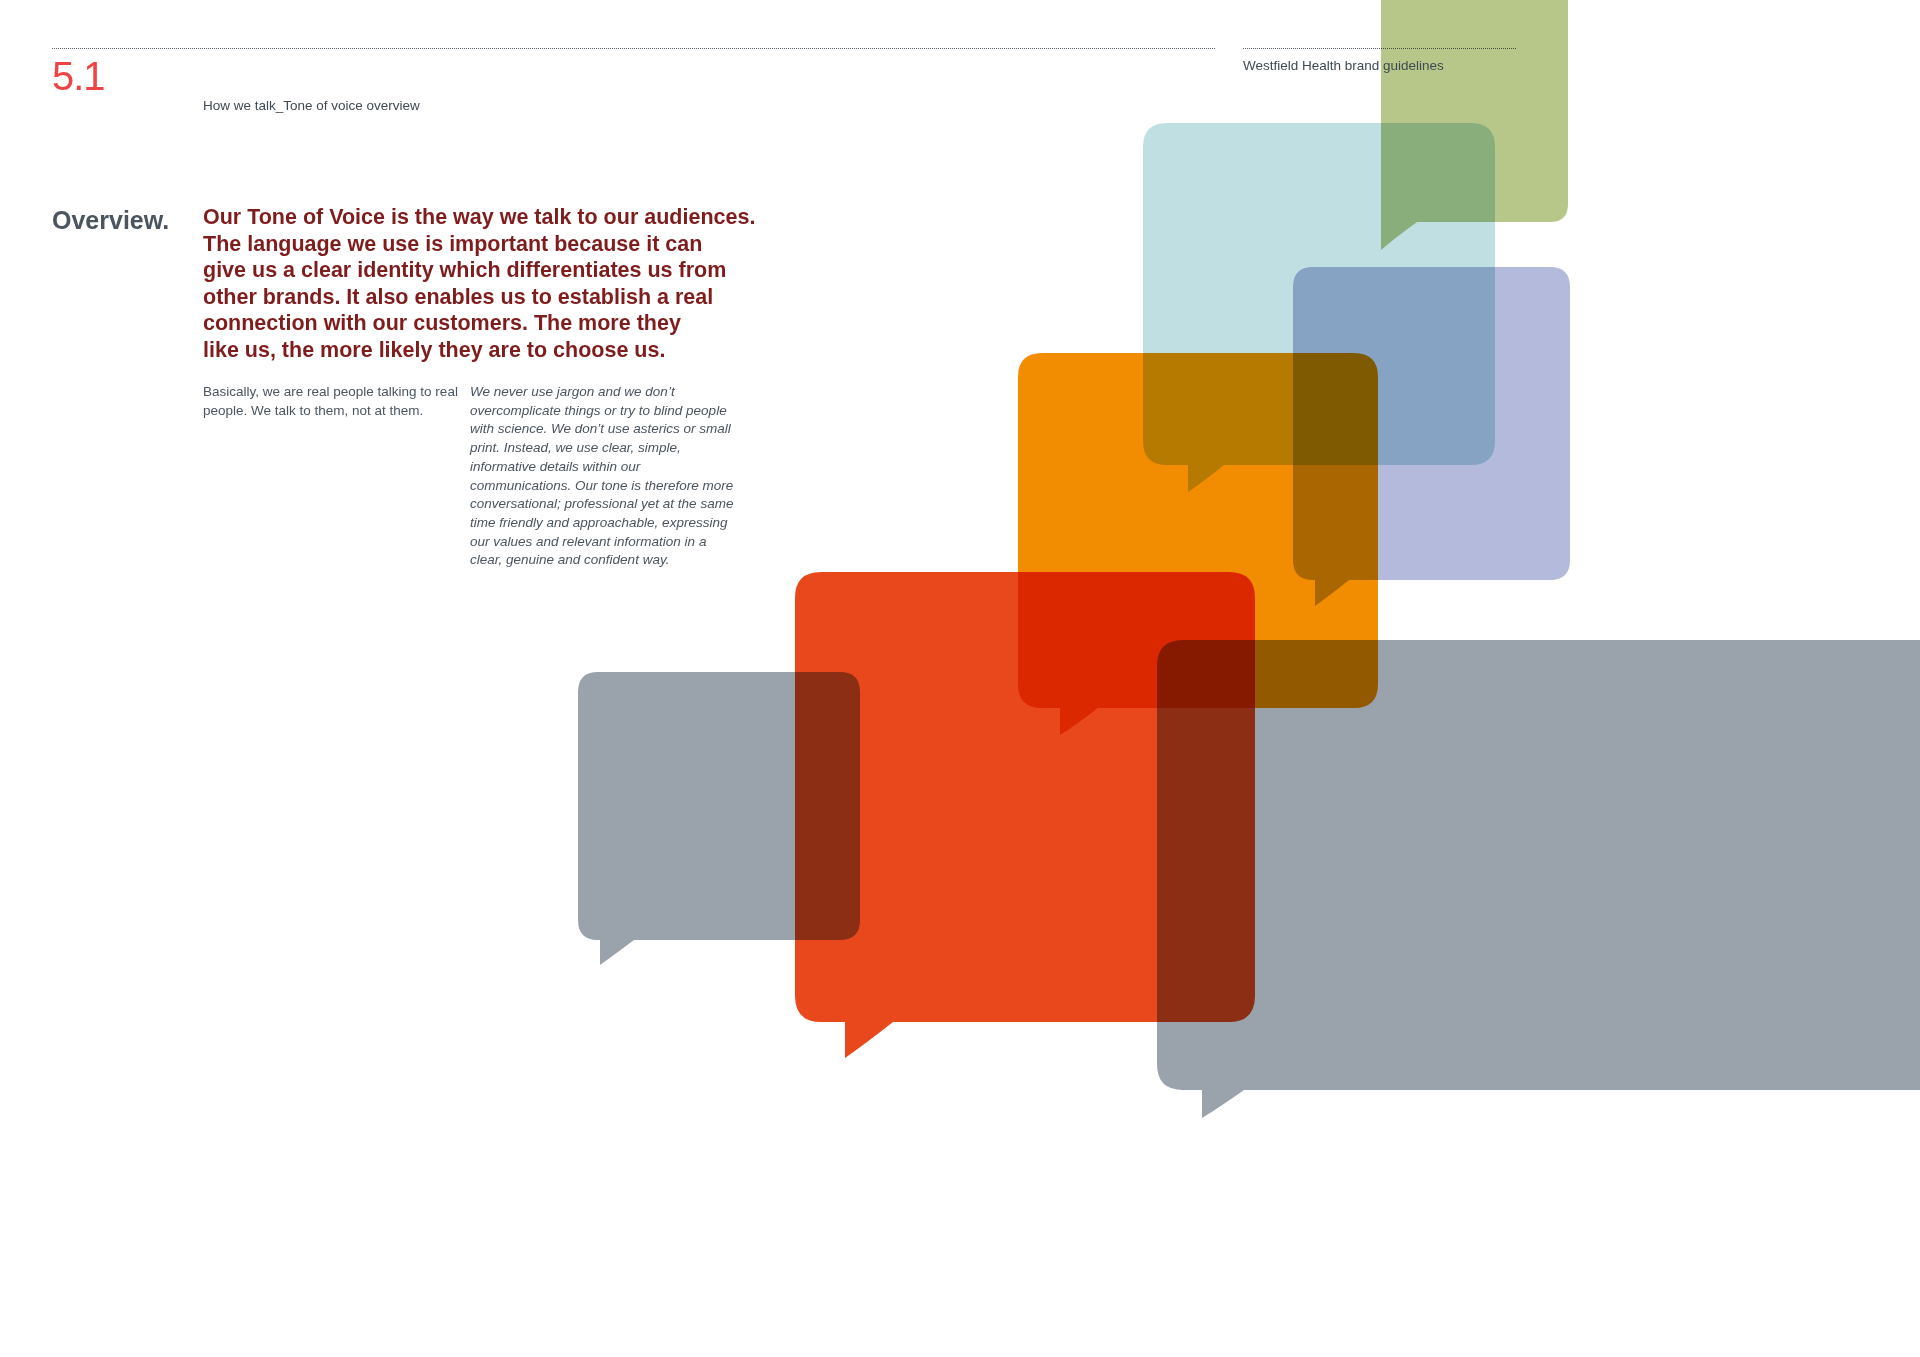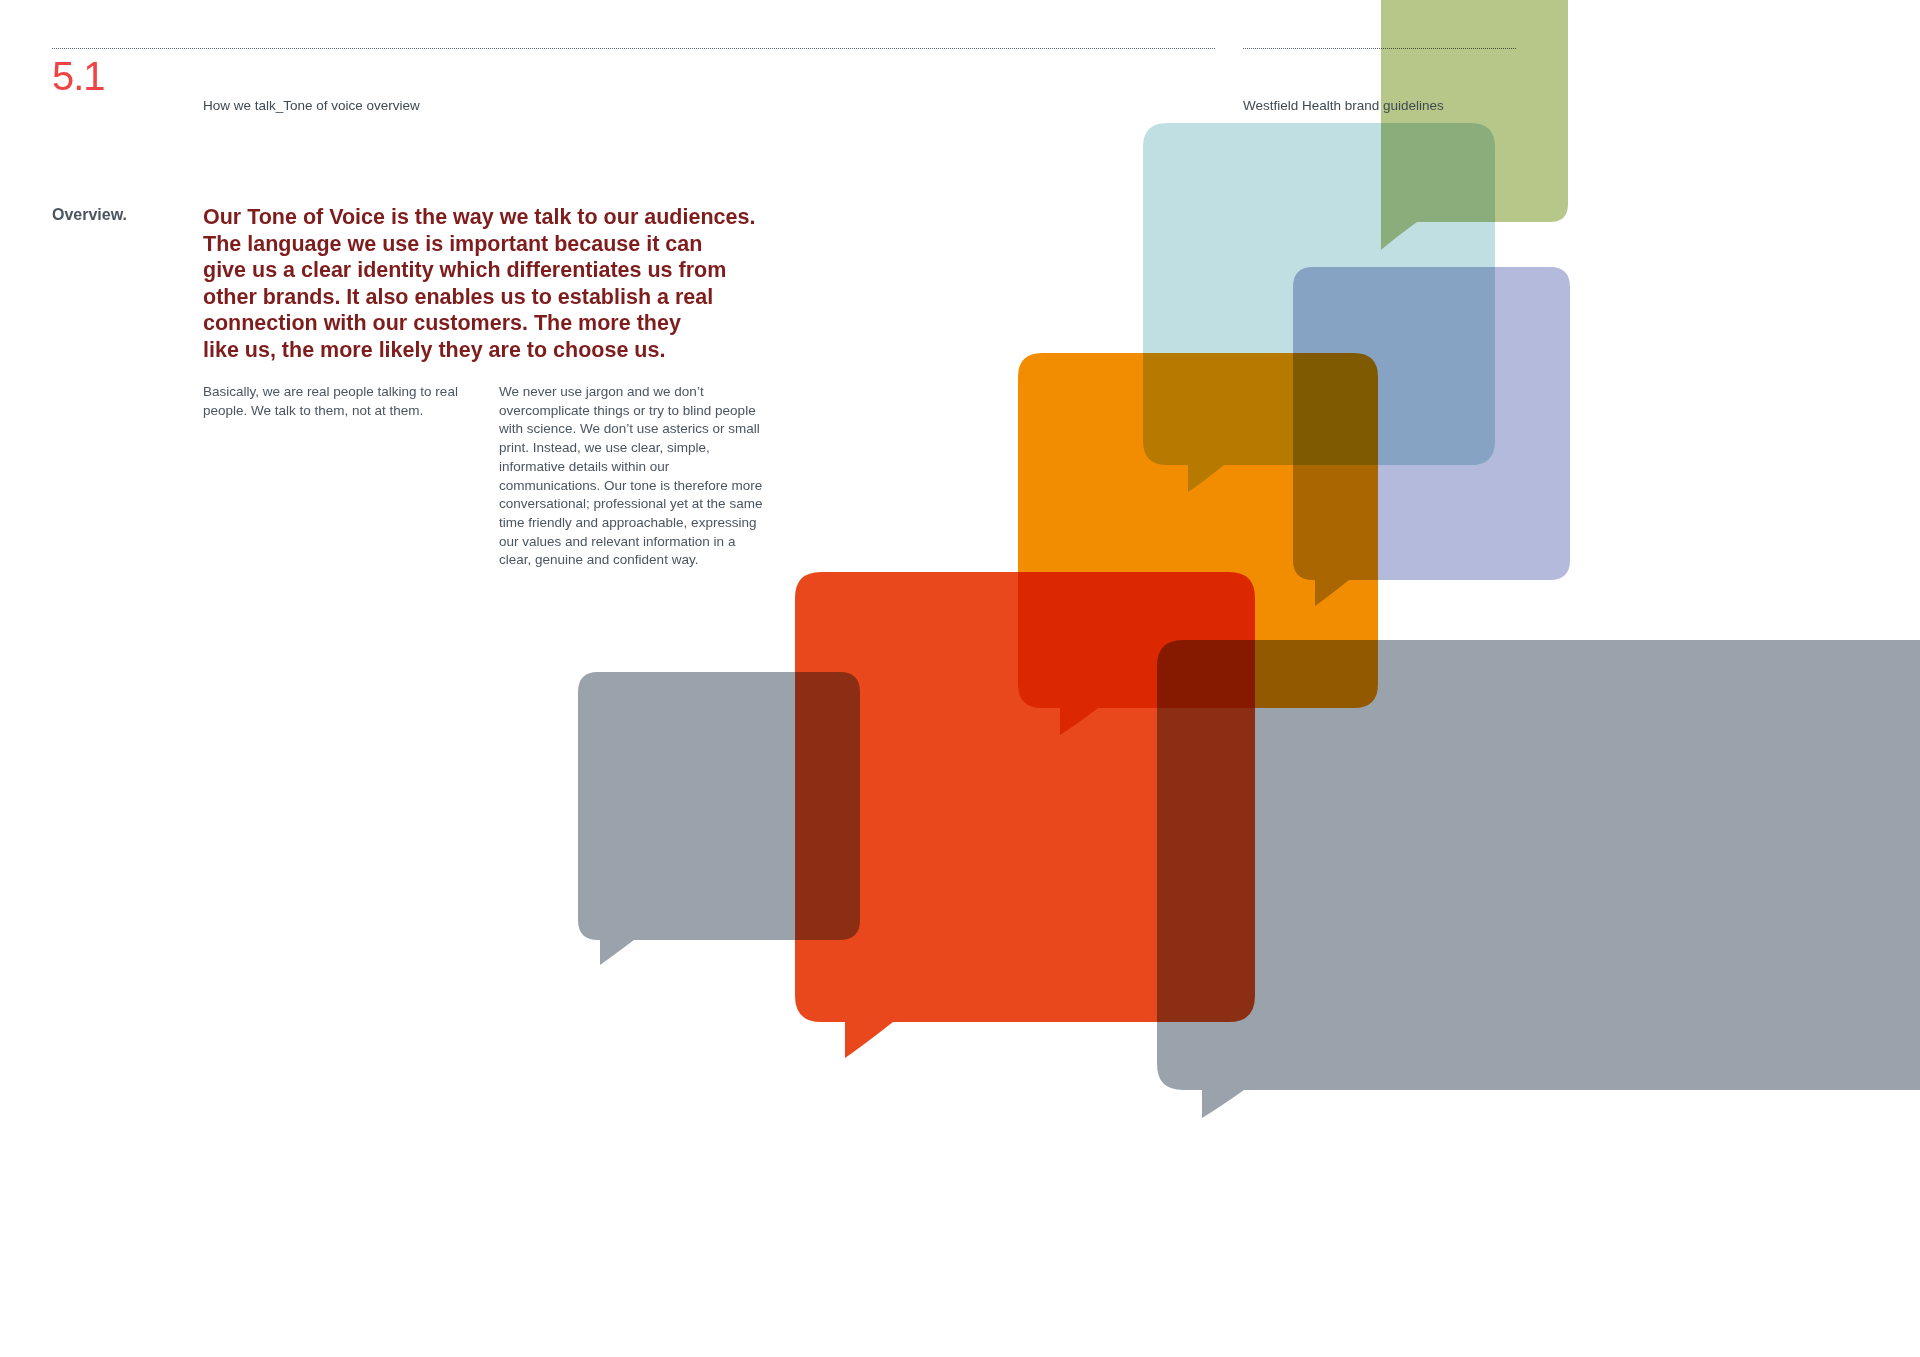--- a/index.html
+++ b/index.html
@@ -36,49 +36,48 @@
     font-size: 13.5px;
     color: #3f4a52;
     margin-top: 40px;
   }
   .brand-title {
     position: absolute;
     left: 1243px; top: 58px;
     font-size: 13.5px;
     color: #3f4a52;
     z-index: 2;
-    margin-top: 40px;
   }
 
   
   .overview-label {
     position: absolute;
     left: 52px; top: 206px;
-    font-size: 16px;
+    font-size: 25px;
     font-weight: bold;
     color: #4b5560;
   }
   .headline {
     position: absolute;
     left: 203px; top: 204px;
     font-size: 21.5px;
     font-weight: bold;
     line-height: 26.5px;
     color: #7f1d1d;
   }
   .body-col {
     position: absolute;
     top: 383px;
     font-size: 13.5px;
     line-height: 18.7px;
     color: #4a5560;
   }
   .body-col p { margin: 0 0 12px 0; }
   .col-1 { left: 203px; width: 275px; }
-  .col-2 { left: 499px; width: 268px; }
+  .col-2 { left: 470px; width: 268px; font-style: italic; }
 
   
   .bubbles-layer {
     position: absolute;
     inset: 0;
     pointer-events: none;
   }
   .bubble {
     position: absolute;
     mix-blend-mode: multiply;

